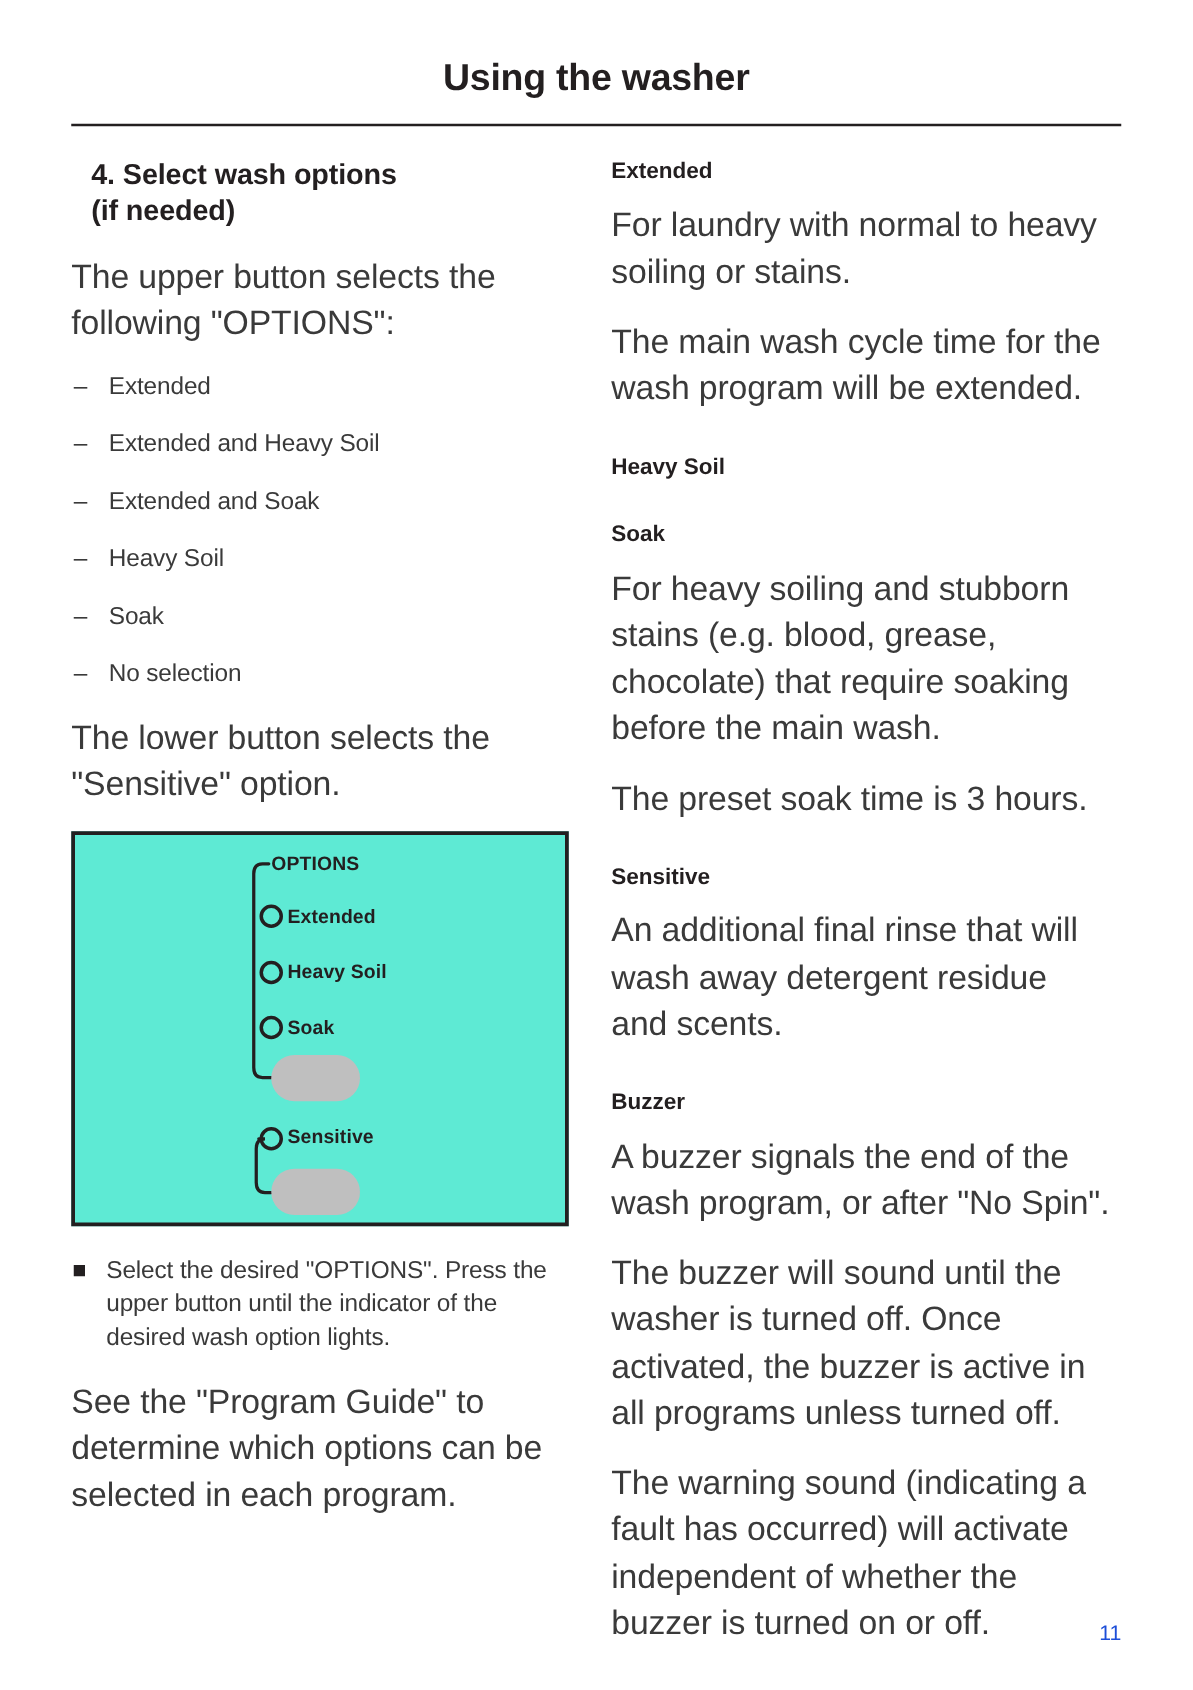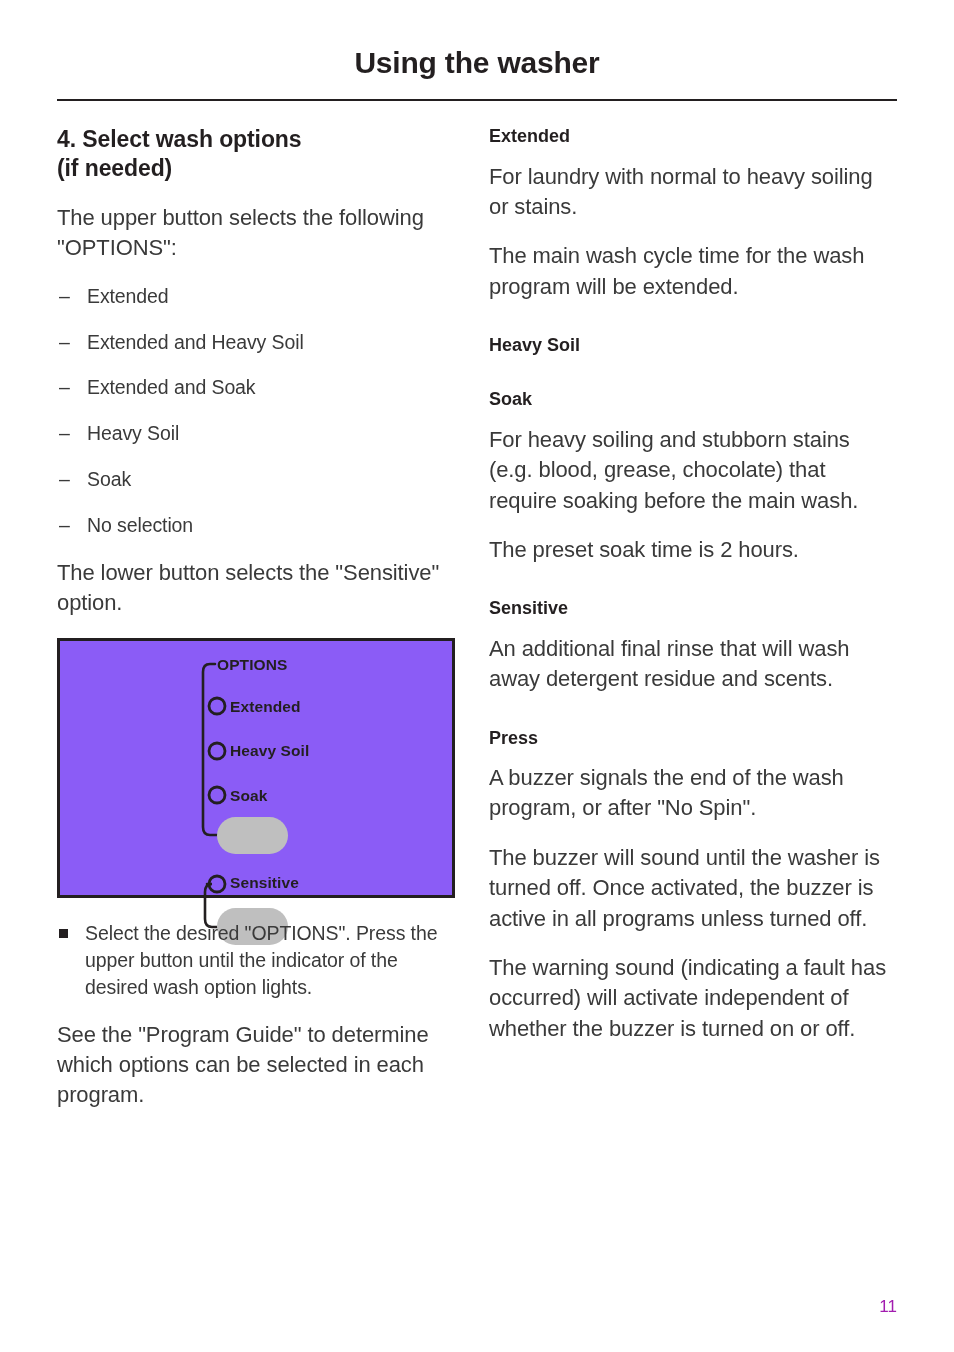--- a/index.html
+++ b/index.html
@@ -56,35 +56,35 @@
     top: 125px;
     width: 400px;
   }
   .col-left  { left: 57px; }
   .col-right { left: 489px; }
 
   h2.section-title {
     font-size: 23px;
     font-weight: bold;
     line-height: 1.26;
-    margin: 0 0 20px 0;
+    margin: 0 0 20px 16px;
     letter-spacing: -0.1px;
     color: #231f20;
   }
   h3.sub-title {
     font-size: 18px;
     font-weight: bold;
     line-height: 1.25;
     margin: 0 0 14px 0;
     color: #231f20;
   }
   h3.sub-title.spaced { margin-top: 32px; }
 
   p.body {
-    font-size: 22px;
+    font-size: 27px;
     line-height: 1.38;
     margin: 0 0 19px 0;
     color: #3a3a3a;
     letter-spacing: -0.1px;
   }
 
   
   ul.dash-list {
     list-style: none;
     margin: 0 0 8px 0;
@@ -125,22 +125,22 @@
     line-height: 1.38;
     margin: 0;
     color: #3a3a3a;
     letter-spacing: -0.1px;
   }
 
   
   .figure {
     position: relative;
     width: 398px;
-    height: 260px;
-    background: #8b5cf6;
+    height: 316px;
+    background: #5eead4;
     border: 3px solid #231f20;
     box-sizing: border-box;
     margin: 4px 0 22px 0;
   }
   .figure svg { display: block; }
 
   .fig-label {
     position: absolute;
     font-size: 15.5px;
     font-weight: bold;
@@ -153,21 +153,21 @@
   .lbl-heavysoil { left: 170px; top: 101px; }
   .lbl-soak      { left: 170px; top: 146px; }
   .lbl-sensitive { left: 170px; top: 233px; }
 
   
   .page-number {
     position: absolute;
     right: 57px;
     bottom: 35px;
     font-size: 17px;
-    color: #a21caf;
+    color: #1d4ed8;
   }
 </style>
 </head>
 <body>
 
 <div class="page">
 
   <div class="header">
     <h1 class="header-title">Using the washer</h1>
   </div>
@@ -246,26 +246,26 @@
   <div class="col col-right">
 
     <h3 class="sub-title">Extended</h3>
     <p class="body">For laundry with normal to heavy soiling or stains.</p>
     <p class="body">The main wash cycle time for the wash program will be extended.</p>
 
     <h3 class="sub-title spaced">Heavy Soil</h3>
 
     <h3 class="sub-title spaced">Soak</h3>
     <p class="body">For heavy soiling and stubborn stains (e.g. blood, grease, chocolate) that require soaking before the main wash.</p>
-    <p class="body">The preset soak time is 2 hours.</p>
+    <p class="body">The preset soak time is 3 hours.</p>
 
     <h3 class="sub-title spaced">Sensitive</h3>
     <p class="body">An additional final rinse that will wash away detergent residue and scents.</p>
 
-    <h3 class="sub-title spaced">Press</h3>
+    <h3 class="sub-title spaced">Buzzer</h3>
     <p class="body">A buzzer signals the end of the wash program, or after "No Spin".</p>
     <p class="body">The buzzer will sound until the washer is turned off. Once activated, the buzzer is active in all programs unless turned off.</p>
     <p class="body">The warning sound (indicating a fault has occurred) will activate independent of whether the buzzer is turned on or off.</p>
 
   </div>
 
   <div class="page-number">11</div>
 
 </div>
 

